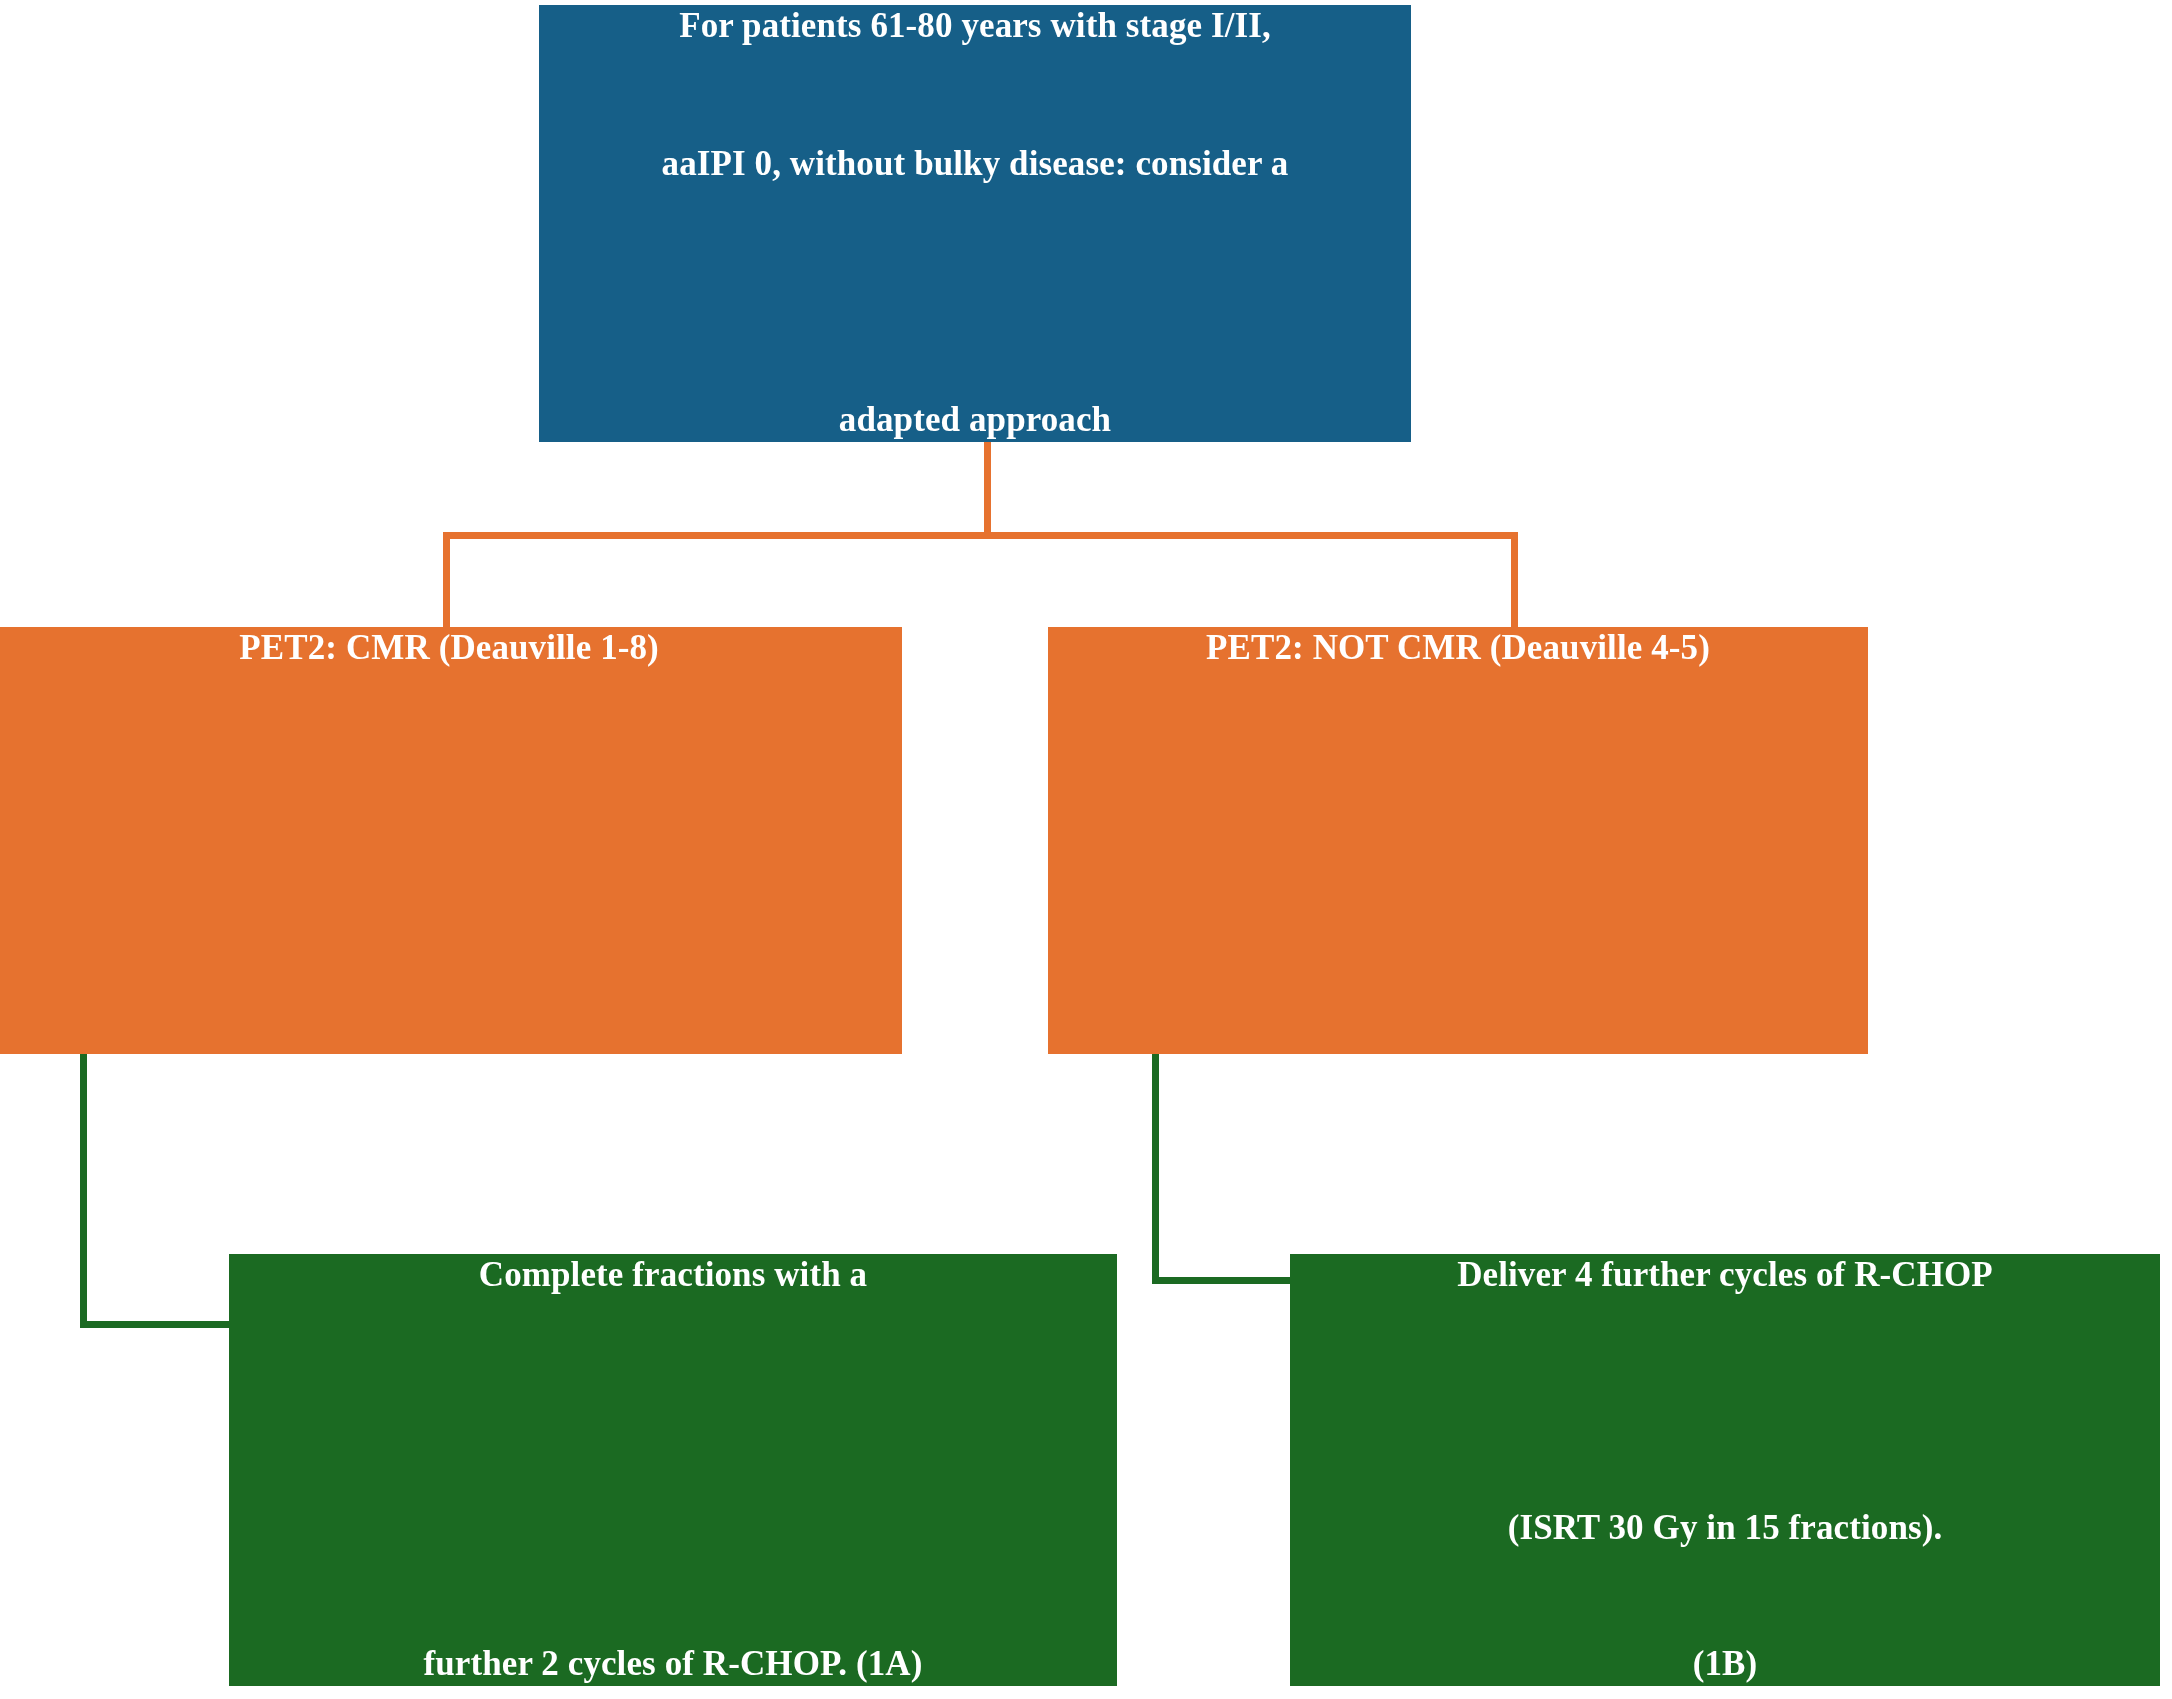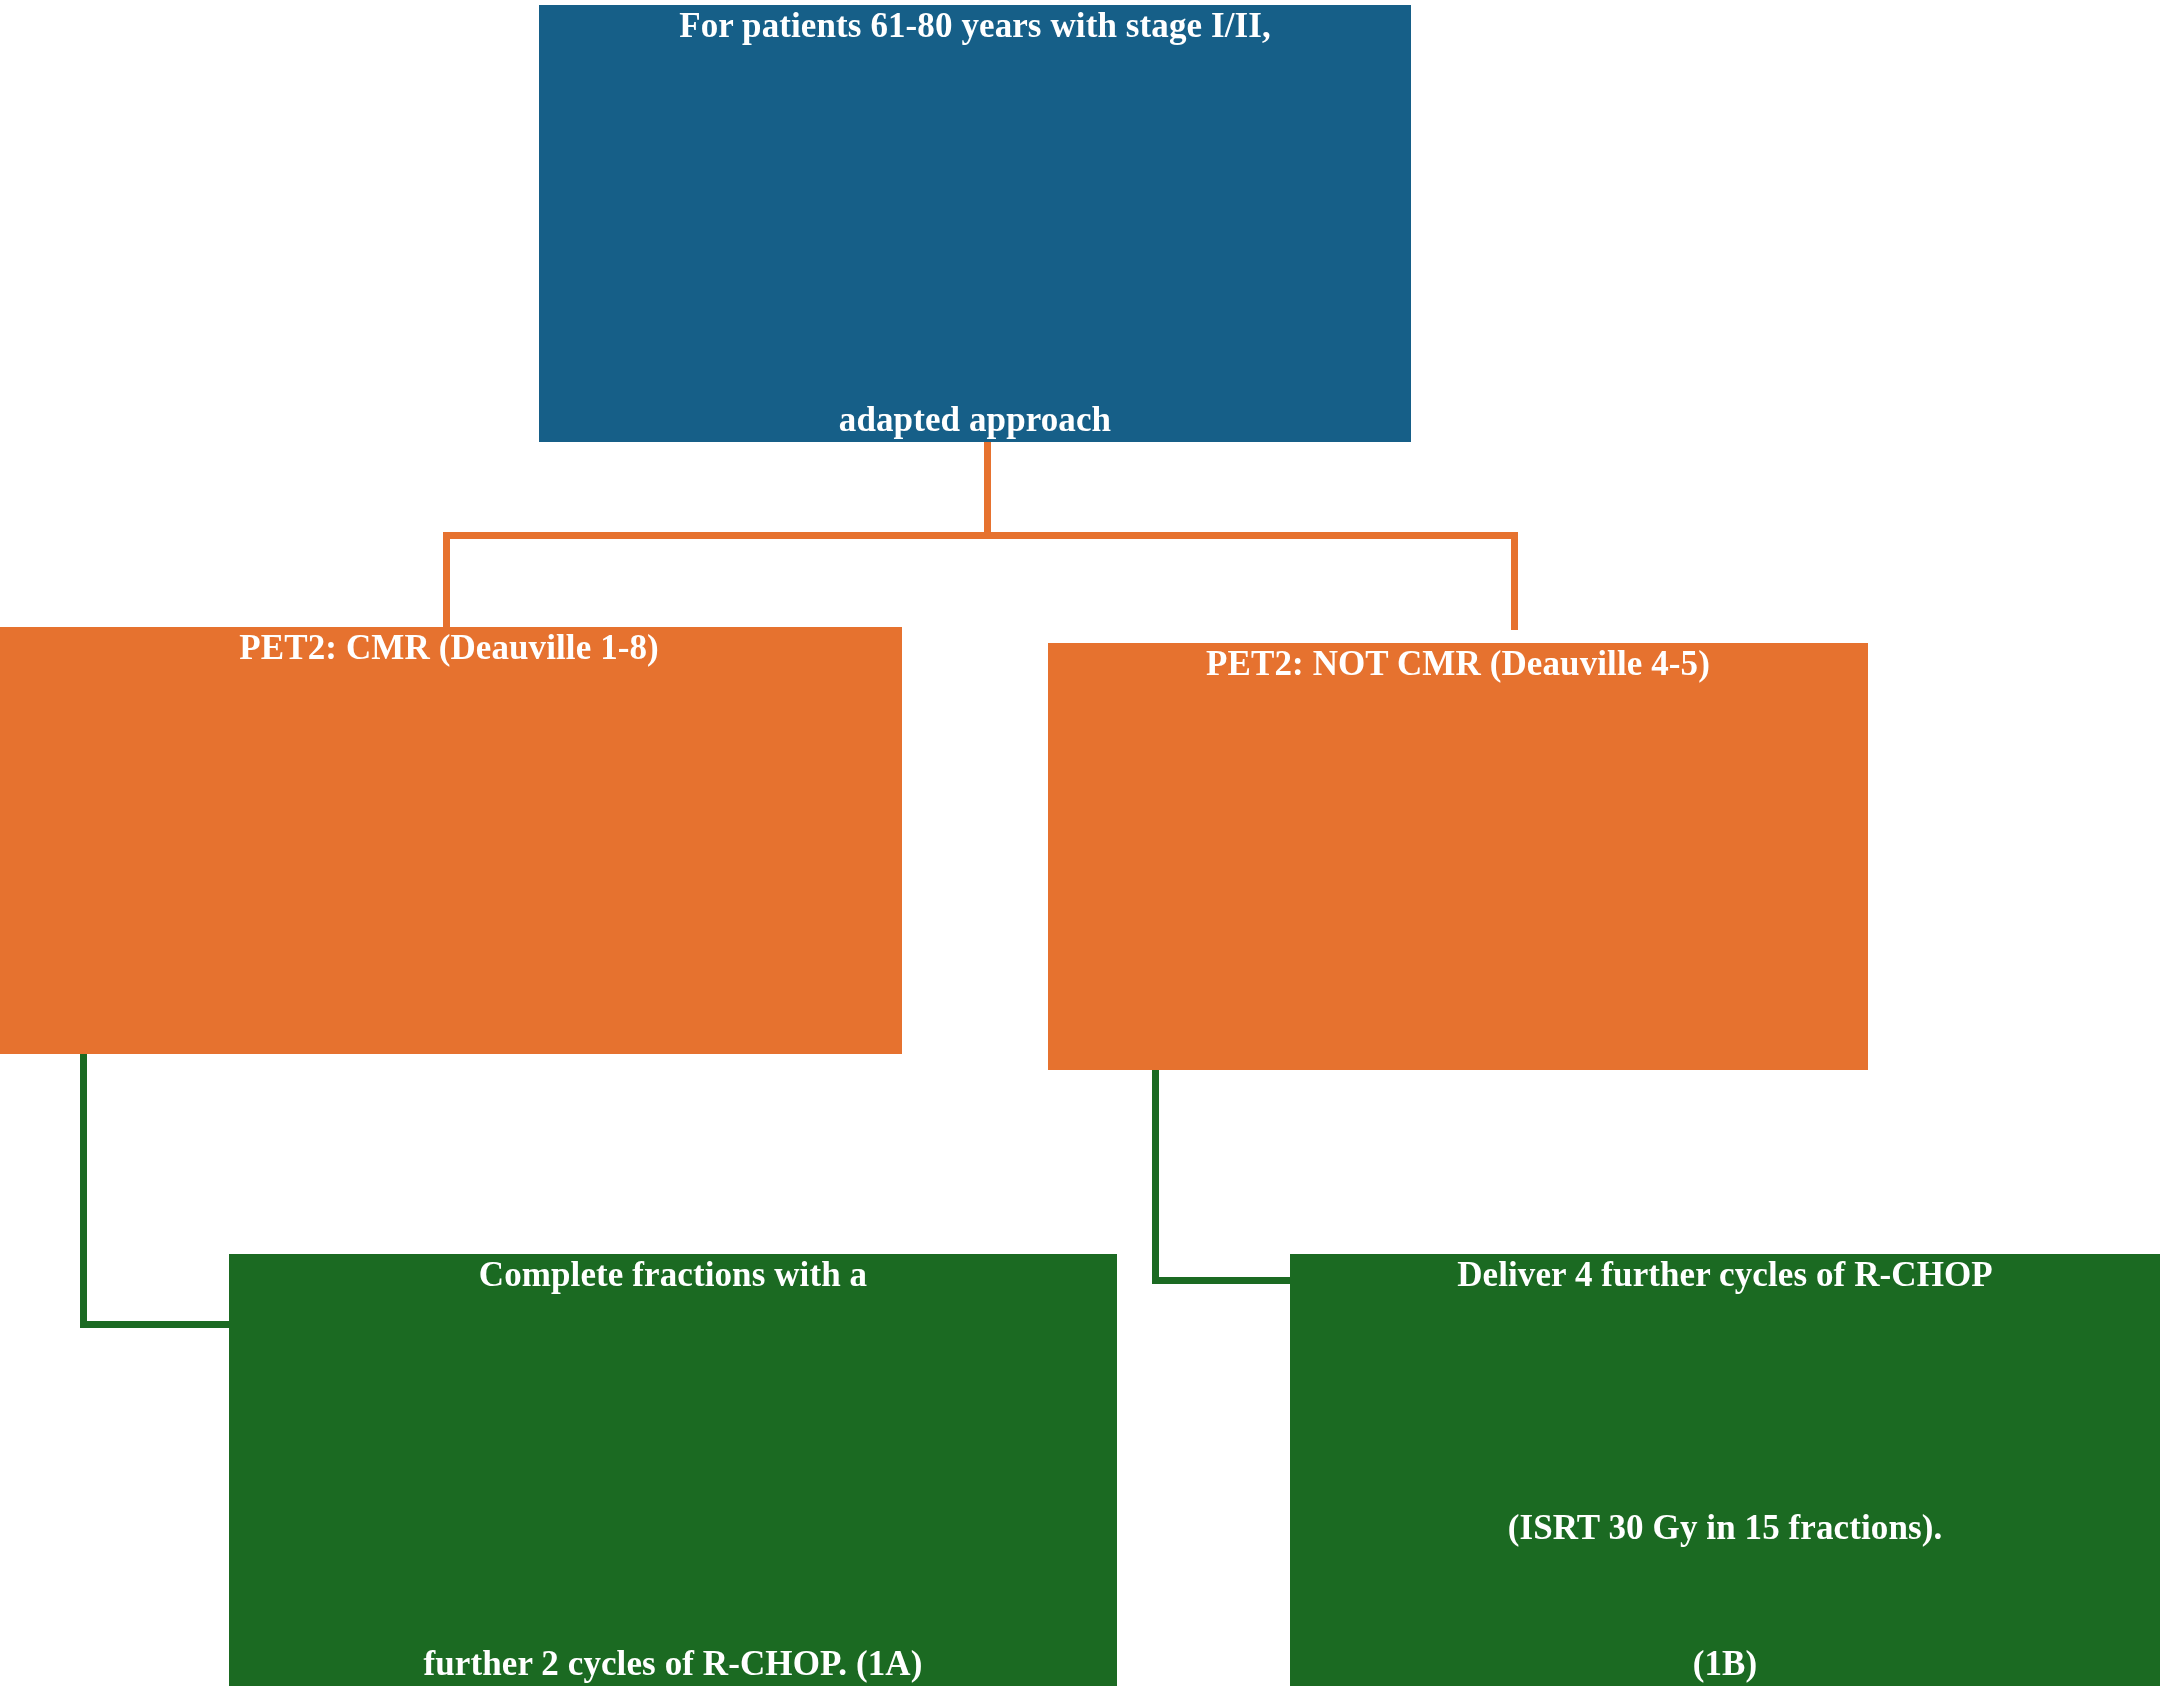--- a/index.html
+++ b/index.html
@@ -64,21 +64,20 @@
     padding: 0 17px;
   }
   #branch-right {
     left: 1048px;
     top: 627px;
     width: 820px;
     height: 427px;
     background: #E6722F;
     font-size: 35px;
     padding: 0 17px;
-    margin-top: 16px;
   }
 
   #outcome-left {
     left: 229px;
     top: 1254px;
     width: 888px;
     height: 432px;
     background: #1B6A22;
     font-size: 35px;
     padding: 0 17px;
@@ -163,20 +162,21 @@
   <div class="conn conn-orange" id="orange-drop-left"></div>
   <div class="conn conn-orange" id="orange-drop-right"></div>
 
   <div class="conn conn-green" id="green-left-vert"></div>
   <div class="conn conn-green" id="green-left-horz"></div>
   <div class="conn conn-green" id="green-right-vert"></div>
   <div class="conn conn-green" id="green-right-horz"></div>
 
   <div class="node" id="root-node">
     <span class="line">For patients 61-80 years with stage I/II,</span>
+    <span class="line">aaIPI 0, without bulky disease: consider a</span>
     <span class="gap"></span>
     <span class="line">adapted approach</span>
   </div>
 
   <div class="node" id="branch-left">
     <span class="line">PET2: CMR (Deauville 1-8)</span>
   </div>
 
   <div class="node" id="branch-right">
     <span class="line">PET2: NOT CMR (Deauville 4-5)</span>

